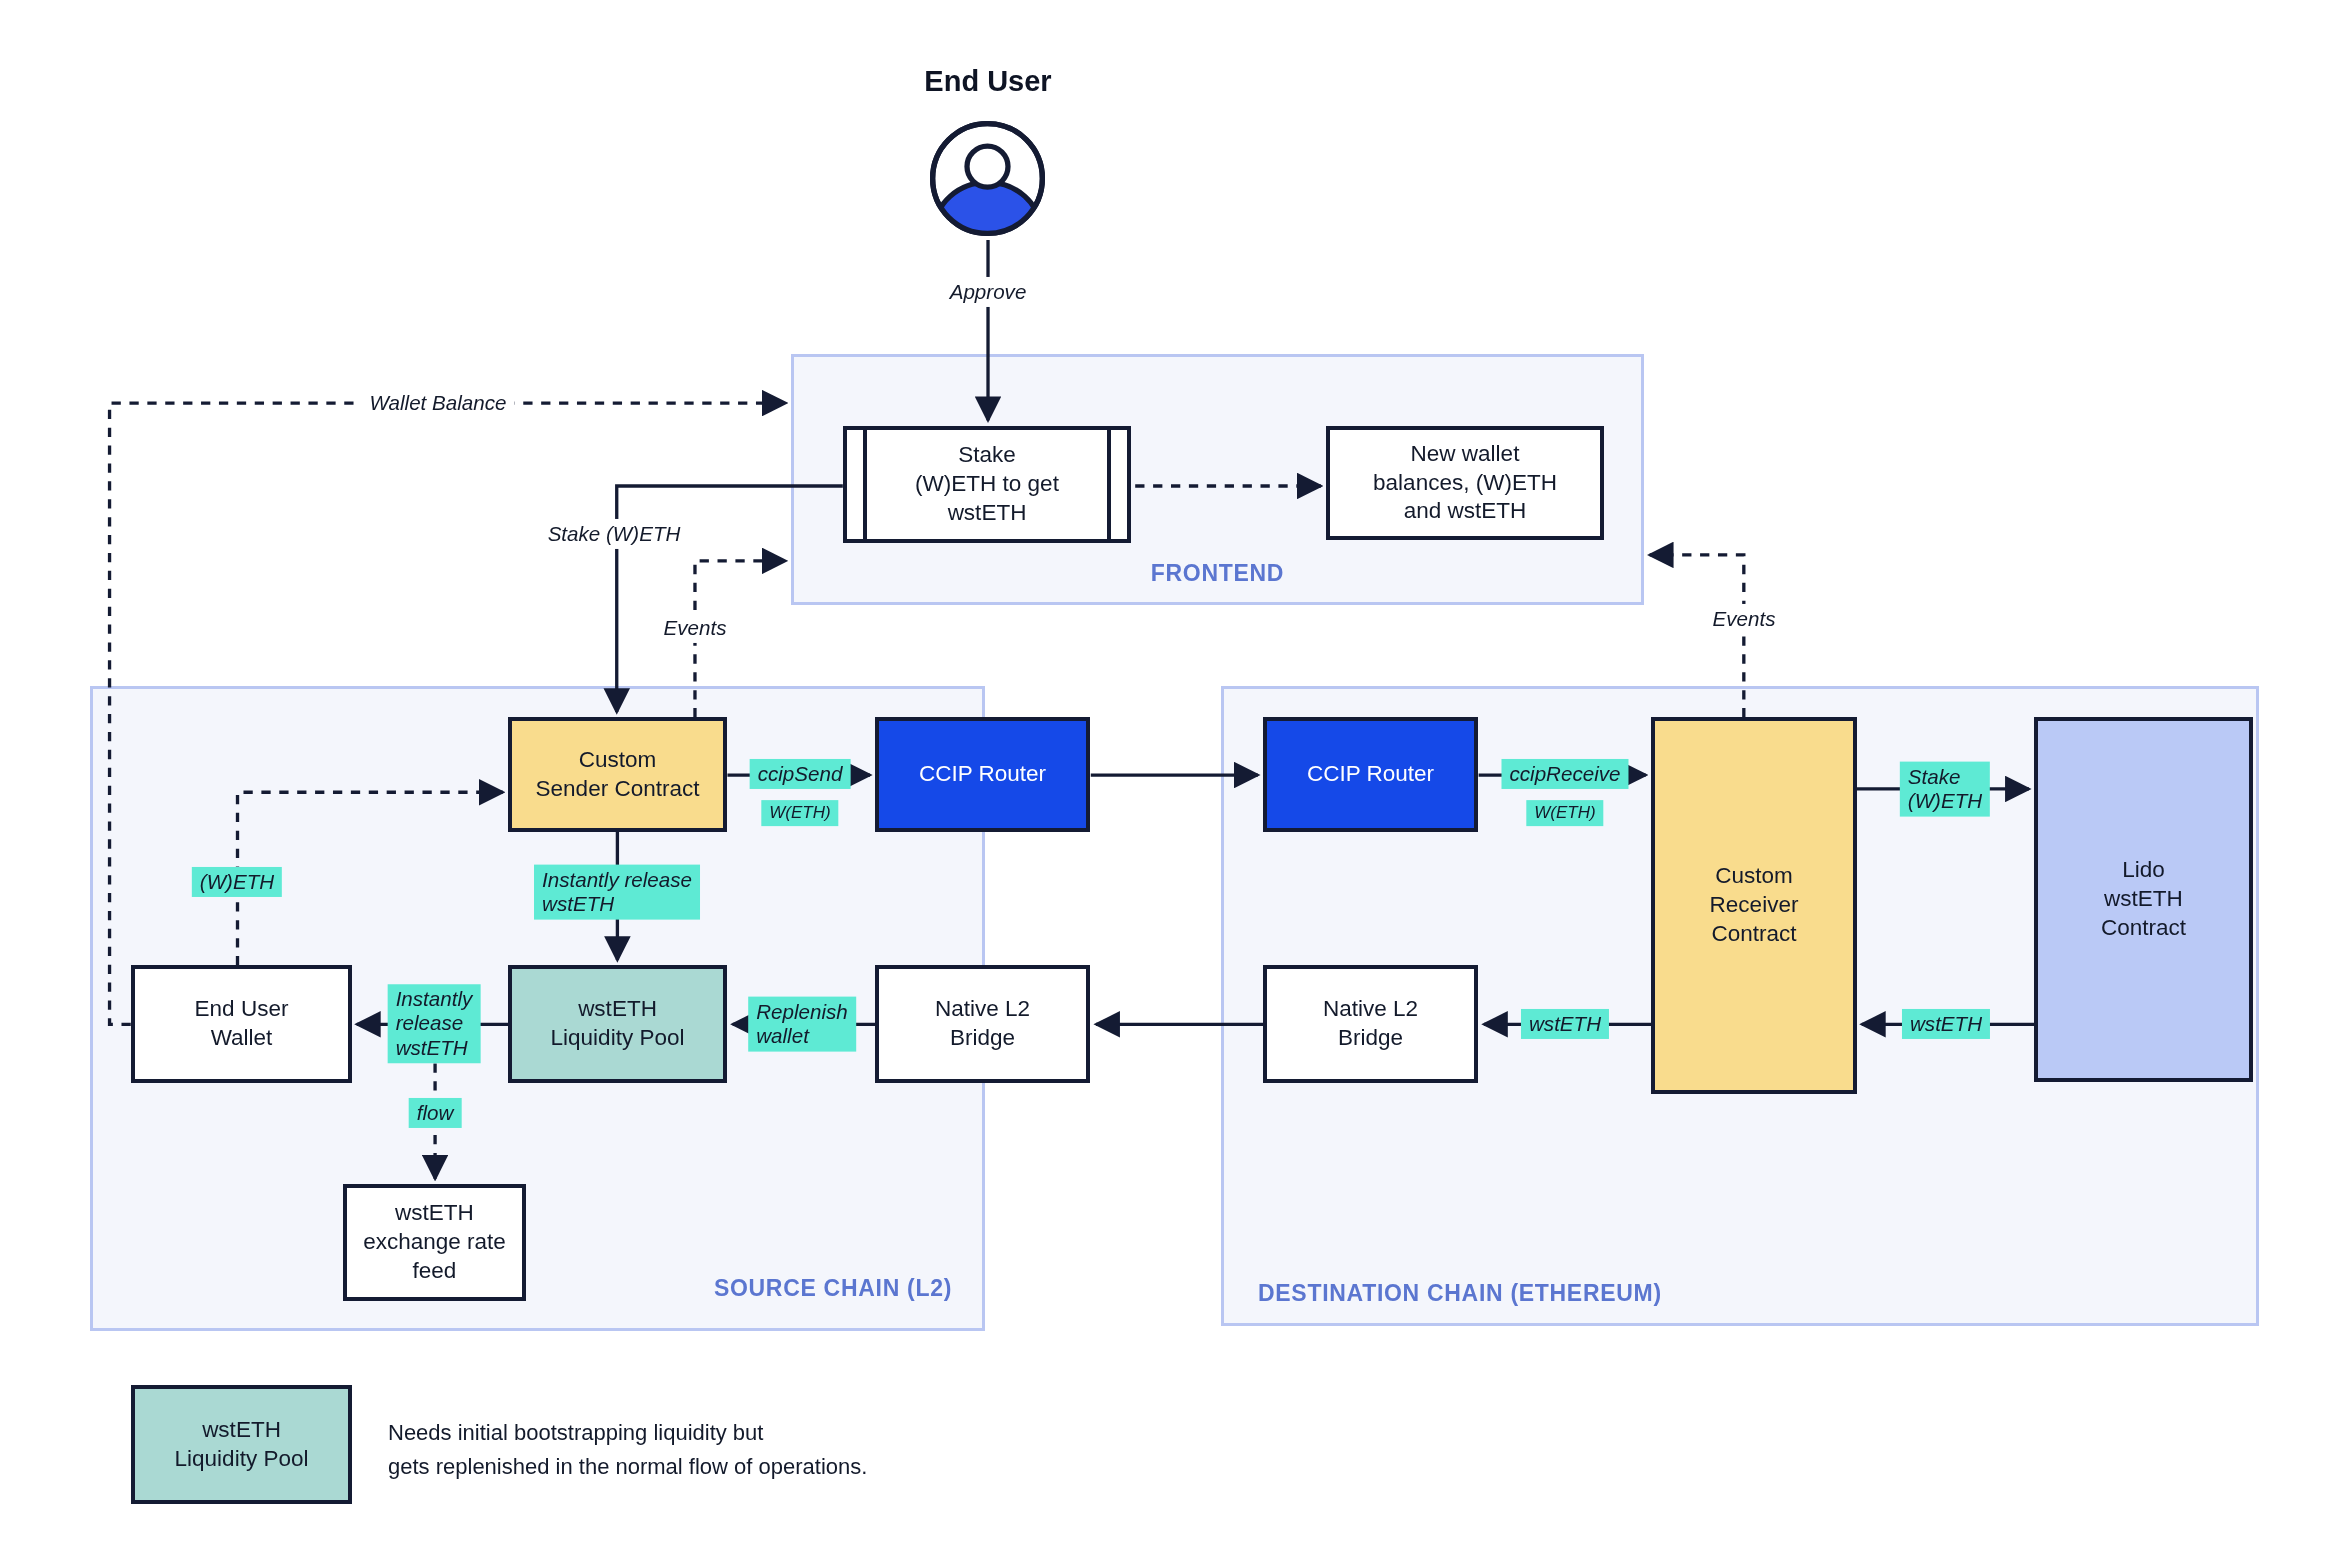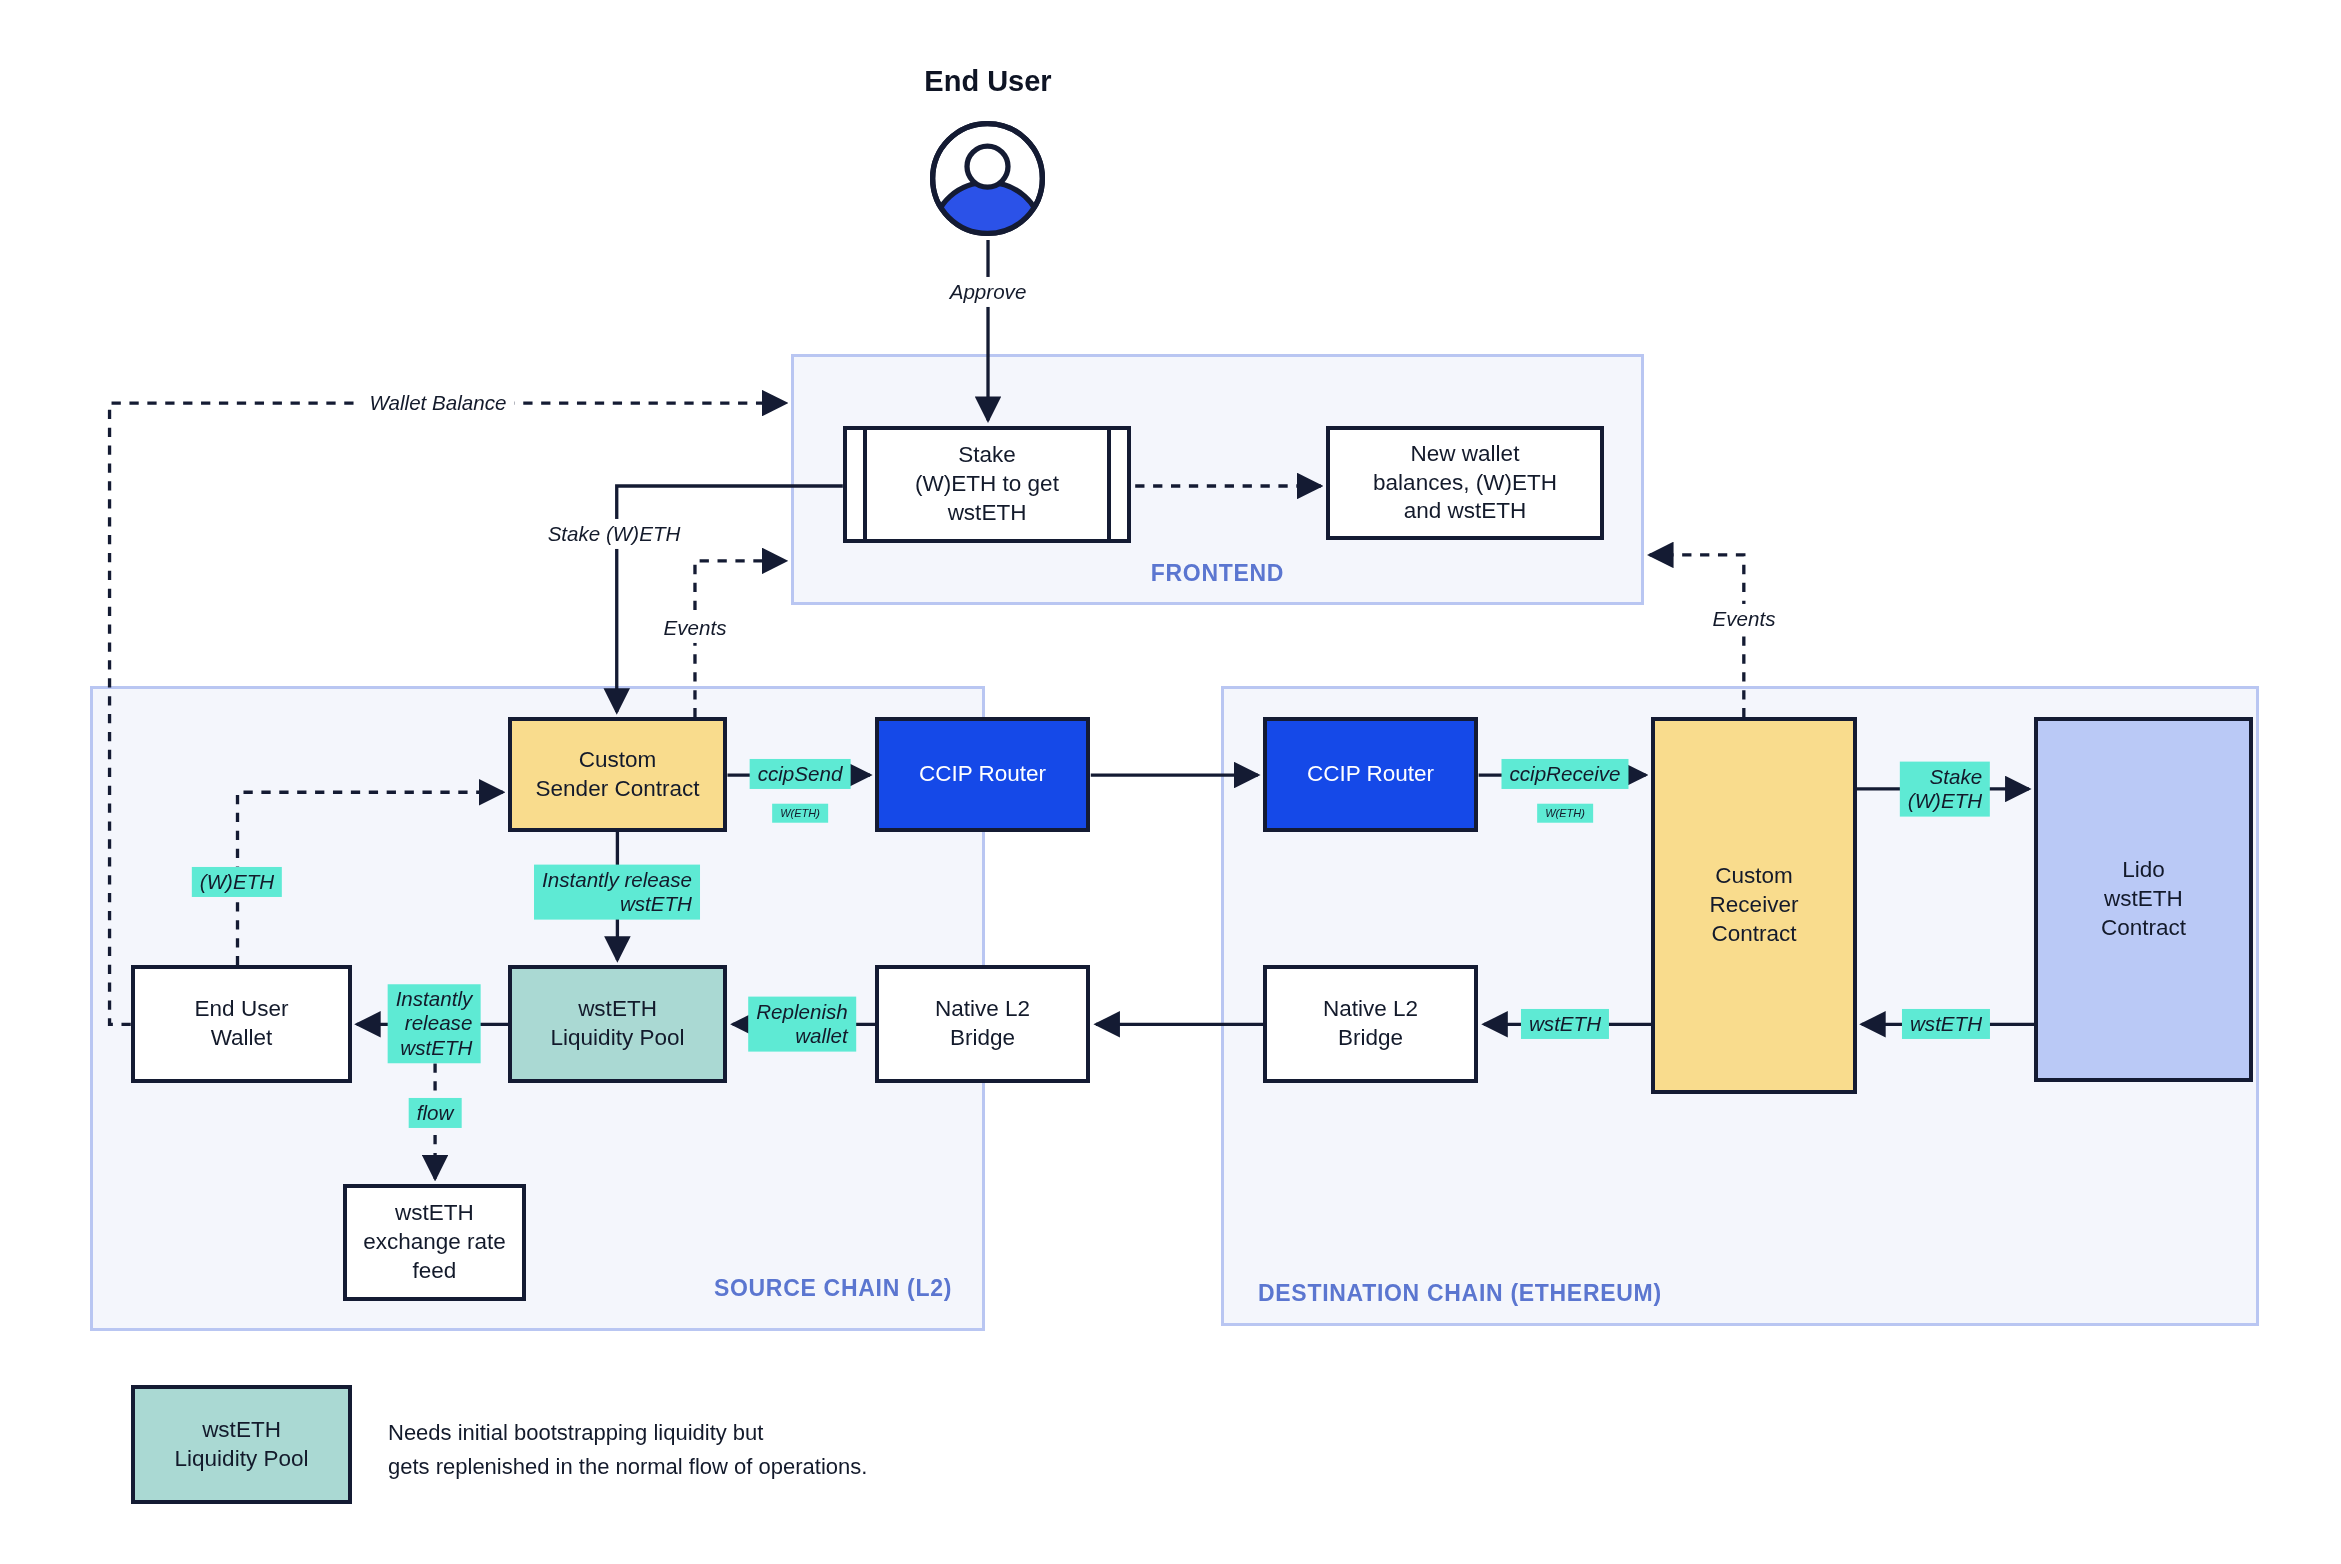--- a/index.html
+++ b/index.html
@@ -25,24 +25,24 @@
   .node.teal{background:#aad9d3;}
   .node.purple{background:#bac9f6;}
   .sub-line{position:absolute;top:0;bottom:0;width:4px;background:#141b33;}
   
   svg.edges{position:absolute;left:0;top:0;z-index:2;}
   .edge{stroke:#141b33;stroke-width:5;fill:none;}
   .edge.dashed{stroke-dasharray:14 13;}
   
   .edge-label{
     position:absolute;transform:translate(-50%,-50%);z-index:4;
-    font-style:italic;font-size:20.6px;line-height:1.2;text-align:right;white-space:pre-line;
+    font-style:italic;font-size:20.6px;line-height:1.2;text-align:left;white-space:pre-line;
     padding:2.7px 8px;
   }
-  .edge-label.small{font-size:11px;}
+  .edge-label.small{font-size:17px;}
   .bg-white{background:#ffffff;}
   .bg-panel{background:#5eead4;}
   
   .actor-title{
     position:absolute;left:882px;top:65px;width:212px;text-align:center;
     font-size:29px;font-weight:600;color:#0e1424;z-index:4;
   }
   .actor-icon{position:absolute;left:928px;top:119px;z-index:4;}
   
   .legend-note{

